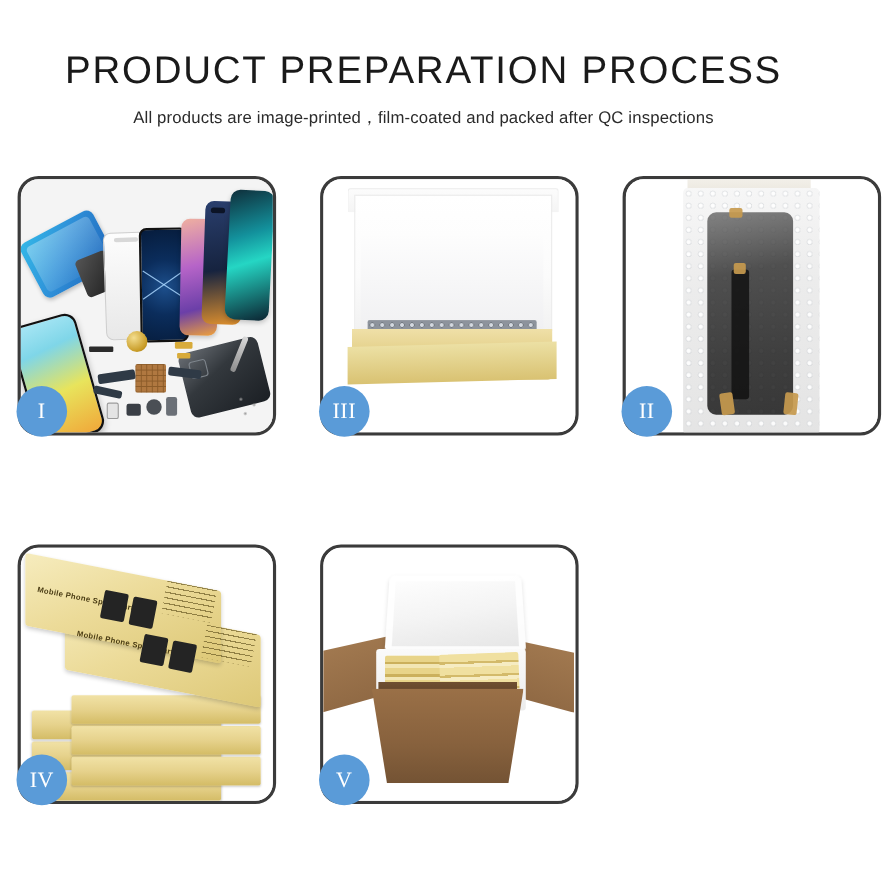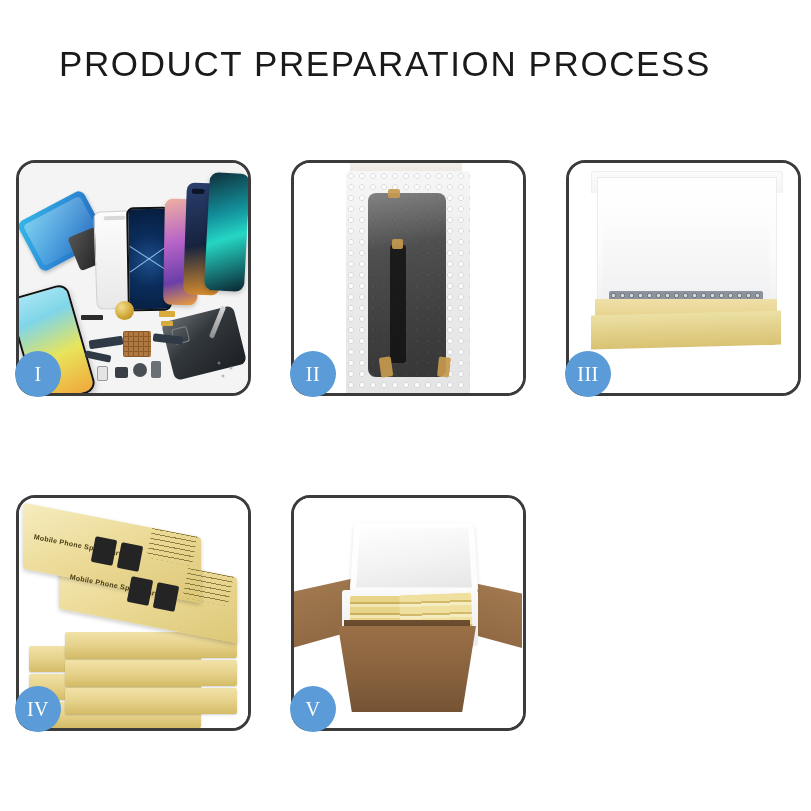--- a/index.html
+++ b/index.html
@@ -363,20 +363,21 @@
     background: rgba(150,115,80,.5);
   }
 </style>
 </head>
 <body>
 
 <div class="page">
 
   <div class="header">
     <div class="title">PRODUCT PREPARATION PROCESS</div>
+    <div class="subtitle">All products are image-printed，film-coated and packed after QC inspections</div>
   </div>
 
   <div class="grid">
 
     <div class="card">
       <div class="card-inner c1">
         <div class="ph ph-blue"></div>
         <div class="ph ph-dark-sm"></div>
         <div class="ph ph-glass"></div>
         <div class="ph ph-crack"></div>
@@ -397,44 +398,44 @@
         <div class="tiny-part tp2"></div>
         <div class="tiny-part tp3"></div>
         <div class="tiny-part tp4"></div>
         <div class="screwdriver"></div>
         <div class="screws"></div>
       </div>
       <div class="badge">I</div>
     </div>
 
     <div class="card">
+      <div class="card-inner c3">
+        <div class="box3-lid-top"></div>
+        <div class="box3-lid"></div>
+        <div class="box3-foam"></div>
+        <div class="box3-bubble"></div>
+        <div class="box3-body"></div>
+        <div class="box3-body-front"></div>
+      </div>
+      <div class="badge">III</div>
+    </div>
+
+    <div class="card">
       <div class="card-inner c2">
         <div class="bag-top-flap"></div>
         <div class="bubble-bag">
           <div class="bag-part"></div>
           <div class="bag-flex"></div>
           <div class="bag-tape-1"></div>
           <div class="bag-tape-2"></div>
           <div class="bag-tape-3"></div>
           <div class="bag-tape-4"></div>
         </div>
       </div>
       <div class="badge">II</div>
-    </div>
-
-    <div class="card">
-      <div class="card-inner c3">
-        <div class="box3-lid-top"></div>
-        <div class="box3-lid"></div>
-        <div class="box3-foam"></div>
-        <div class="box3-bubble"></div>
-        <div class="box3-body"></div>
-        <div class="box3-body-front"></div>
-      </div>
-      <div class="badge">III</div>
     </div>
 
     <div class="card">
       <div class="card-inner c4">
         <div class="stack">
           <div class="sbox b3"></div>
           <div class="sbox b2"></div>
           <div class="sbox b1"></div>
           <div class="sbox b6"></div>
           <div class="sbox b5"></div>

